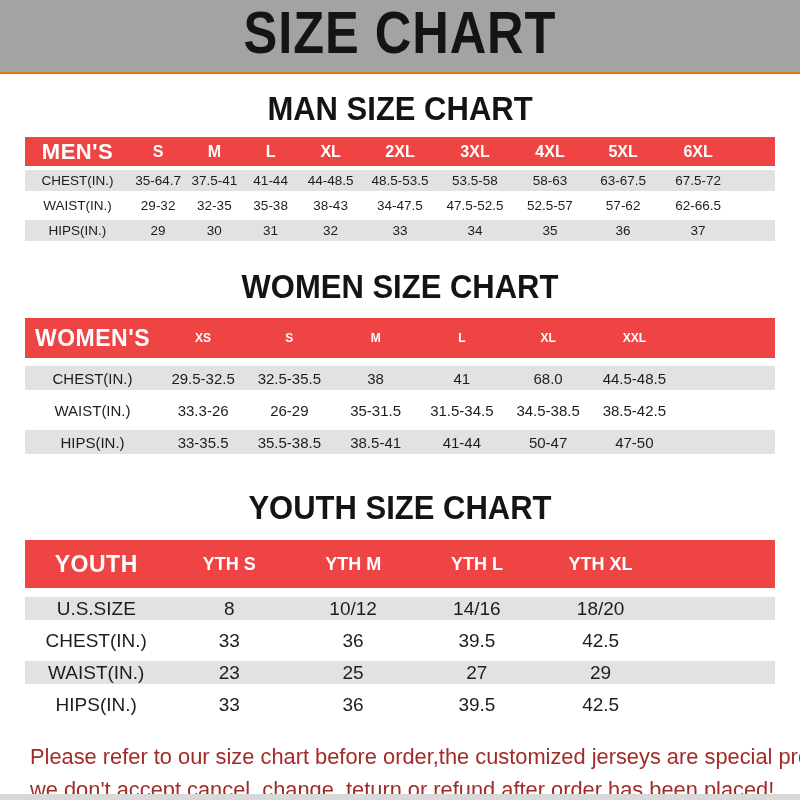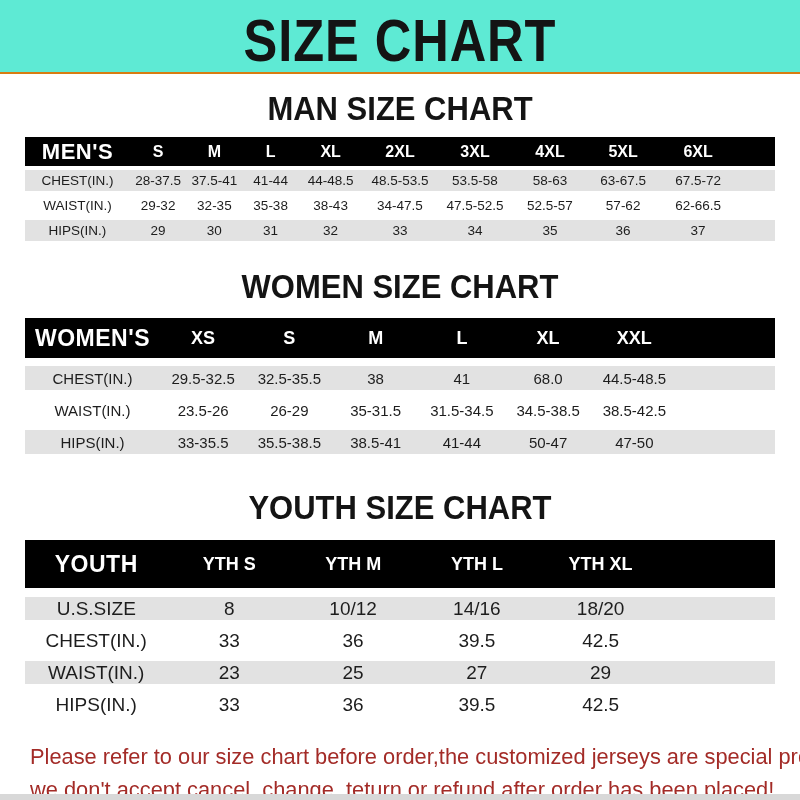--- a/index.html
+++ b/index.html
@@ -1,47 +1,47 @@
 <!DOCTYPE html>
 <html><head>
 <meta charset="utf-8">
 <style>
   html,body{margin:0;padding:0;background:#ffffff;}
   body{font-family:"Liberation Sans",sans-serif;}
   .page{width:800px;height:800px;position:relative;overflow:hidden;background:#ffffff;}
 
   
-  .banner{height:72px;background:#5eead4;display:flex;align-items:flex-end;justify-content:center;
+  .banner{height:72px;background:#a3a3a3;display:flex;align-items:flex-start;justify-content:center;
           border-bottom:2px solid #d87c12;}
   .banner h1{margin:0;font-size:55px;font-weight:800;color:#141414;letter-spacing:1px;
              transform:scale(0.92,1.08);white-space:nowrap;}
 
   
   .chart h2{margin:0;text-align:center;font-size:31px;font-weight:800;color:#141414;
             letter-spacing:0px;transform:scaleY(1.08);}
   .sec-men h2{padding-top:17px;}
   .sec-women h2{padding-top:23px;}
   .sec-youth h2{padding-top:27px;}
 
   
   table.size-table{width:750px;margin:6px auto 0 auto;border-collapse:separate;table-layout:fixed;}
-  table.size-table th{background:#000000;color:#ffffff;text-align:center;vertical-align:middle;
+  table.size-table th{background:#ef4444;color:#ffffff;text-align:center;vertical-align:middle;
                       font-weight:600;padding:0;}
   table.size-table th.corner{font-weight:800;letter-spacing:0.5px;}
   table.size-table td{text-align:center;vertical-align:middle;color:#1d1d1d;padding:0;}
   tr.stripe td{background:#E2E2E2;}
   tr.plain td{background:#ffffff;}
 
   .tbl-men{border-spacing:0 4px;}
   .tbl-men th{height:29px;font-size:16px;}
   .tbl-men th.corner{font-size:22px;}
   .tbl-men td{height:21px;font-size:13.5px;}
 
   .tbl-women{border-spacing:0 8px;}
-  .tbl-women th{height:40px;font-size:18px;}
+  .tbl-women th{height:40px;font-size:12px;}
   .tbl-women th.corner{font-size:23px;}
   .tbl-women td{height:24px;font-size:15px;}
 
   .tbl-youth{border-spacing:0 9px;}
   .tbl-youth th{height:48px;font-size:18px;}
   .tbl-youth th.corner{font-size:23px;}
   .tbl-youth td{height:23px;font-size:19px;}
 
   
   .note{margin:16px 0 0 30px;}
@@ -86,21 +86,21 @@
             <th>3XL</th>
             <th>4XL</th>
             <th>5XL</th>
             <th>6XL</th>
             <th></th>
           </tr>
         </thead>
         <tbody>
           <tr class="stripe">
             <td>CHEST(IN.)</td>
-            <td>28-37.5</td>
+            <td>35-64.7</td>
             <td>37.5-41</td>
             <td>41-44</td>
             <td>44-48.5</td>
             <td>48.5-53.5</td>
             <td>53.5-58</td>
             <td>58-63</td>
             <td>63-67.5</td>
             <td>67.5-72</td>
             <td></td>
           </tr>
@@ -165,21 +165,21 @@
             <td>29.5-32.5</td>
             <td>32.5-35.5</td>
             <td>38</td>
             <td>41</td>
             <td>68.0</td>
             <td>44.5-48.5</td>
             <td></td>
           </tr>
           <tr class="plain">
             <td>WAIST(IN.)</td>
-            <td>23.5-26</td>
+            <td>33.3-26</td>
             <td>26-29</td>
             <td>35-31.5</td>
             <td>31.5-34.5</td>
             <td>34.5-38.5</td>
             <td>38.5-42.5</td>
             <td></td>
           </tr>
           <tr class="stripe">
             <td>HIPS(IN.)</td>
             <td>33-35.5</td>

